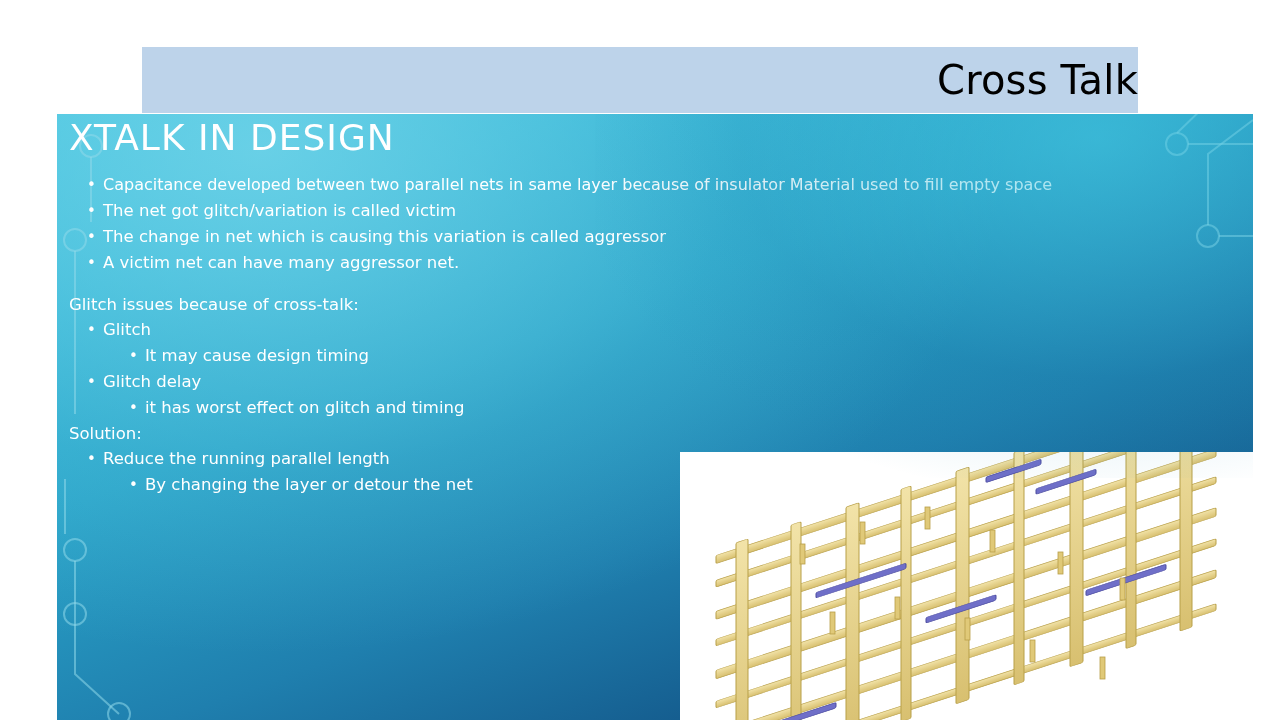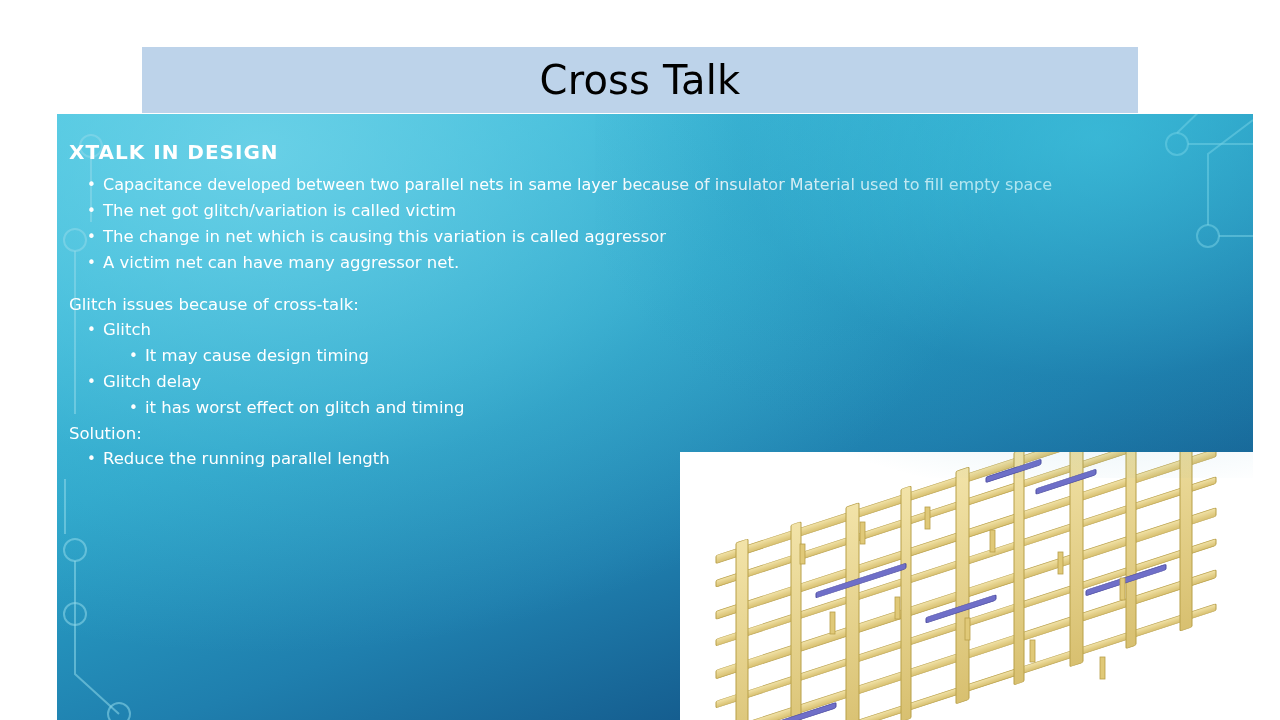--- a/index.html
+++ b/index.html
@@ -24,21 +24,21 @@
     height: 66px;
     background: #bdd3ea;
   }
   .title-text {
     position: absolute;
     left: 0;
     top: 0;
     width: 100%;
     height: 66px;
     line-height: 66px;
-    text-align: center;
+    text-align: right;
     font-size: 40px;
     color: #000000;
     font-family: "DejaVu Sans", sans-serif;
     font-weight: 400;
     letter-spacing: 0.2px;
   }
 
   
   .slide {
     position: absolute;
@@ -75,26 +75,26 @@
     position: absolute;
     left: 0; top: 0;
     width: 1196px;
     height: 606px;
     pointer-events: none;
   }
 
   .slide-heading {
     position: absolute;
     left: 12px;
-    top: 26px;
-    font-size: 20px;
+    top: 3px;
+    font-size: 36px;
     letter-spacing: 1.0px;
     color: #ffffff;
     font-family: "DejaVu Sans", sans-serif;
-    font-weight: 700;
+    font-weight: 400;
   }
 
   .bullets {
     position: absolute;
     left: 12px;
     top: 58px;
     width: 1180px;
     color: #ffffff;
     font-size: 16.5px;
     font-family: "DejaVu Sans", sans-serif;
@@ -171,20 +171,21 @@
     <div class="row lvl1"><span class="bul">•</span><span class="txt">The change in net which is causing this variation is called aggressor</span></div>
     <div class="row lvl1"><span class="bul">•</span><span class="txt">A victim net can have many aggressor net.</span></div>
     <div class="row gap"><span class="txt"></span></div>
     <div class="row plain"><span class="txt">Glitch issues because of cross-talk:</span></div>
     <div class="row lvl1"><span class="bul">•</span><span class="txt">Glitch</span></div>
     <div class="row lvl2"><span class="bul">•</span><span class="txt">It may cause design timing</span></div>
     <div class="row lvl1"><span class="bul">•</span><span class="txt">Glitch delay</span></div>
     <div class="row lvl2"><span class="bul">•</span><span class="txt">it has worst effect on glitch and timing</span></div>
     <div class="row plain"><span class="txt">Solution:</span></div>
     <div class="row lvl1"><span class="bul">•</span><span class="txt">Reduce the running parallel length</span></div>
+    <div class="row lvl2"><span class="bul">•</span><span class="txt">By changing the layer or detour the net</span></div>
   </div>
 
   <div class="layout-pic">
     <svg width="573" height="268" viewBox="0 0 573 268">
       <defs>
         <linearGradient id="metal" x1="0" y1="0" x2="0" y2="1">
           <stop offset="0%" stop-color="#f2e3a8"></stop>
           <stop offset="100%" stop-color="#d8c070"></stop>
         </linearGradient>
       </defs>

